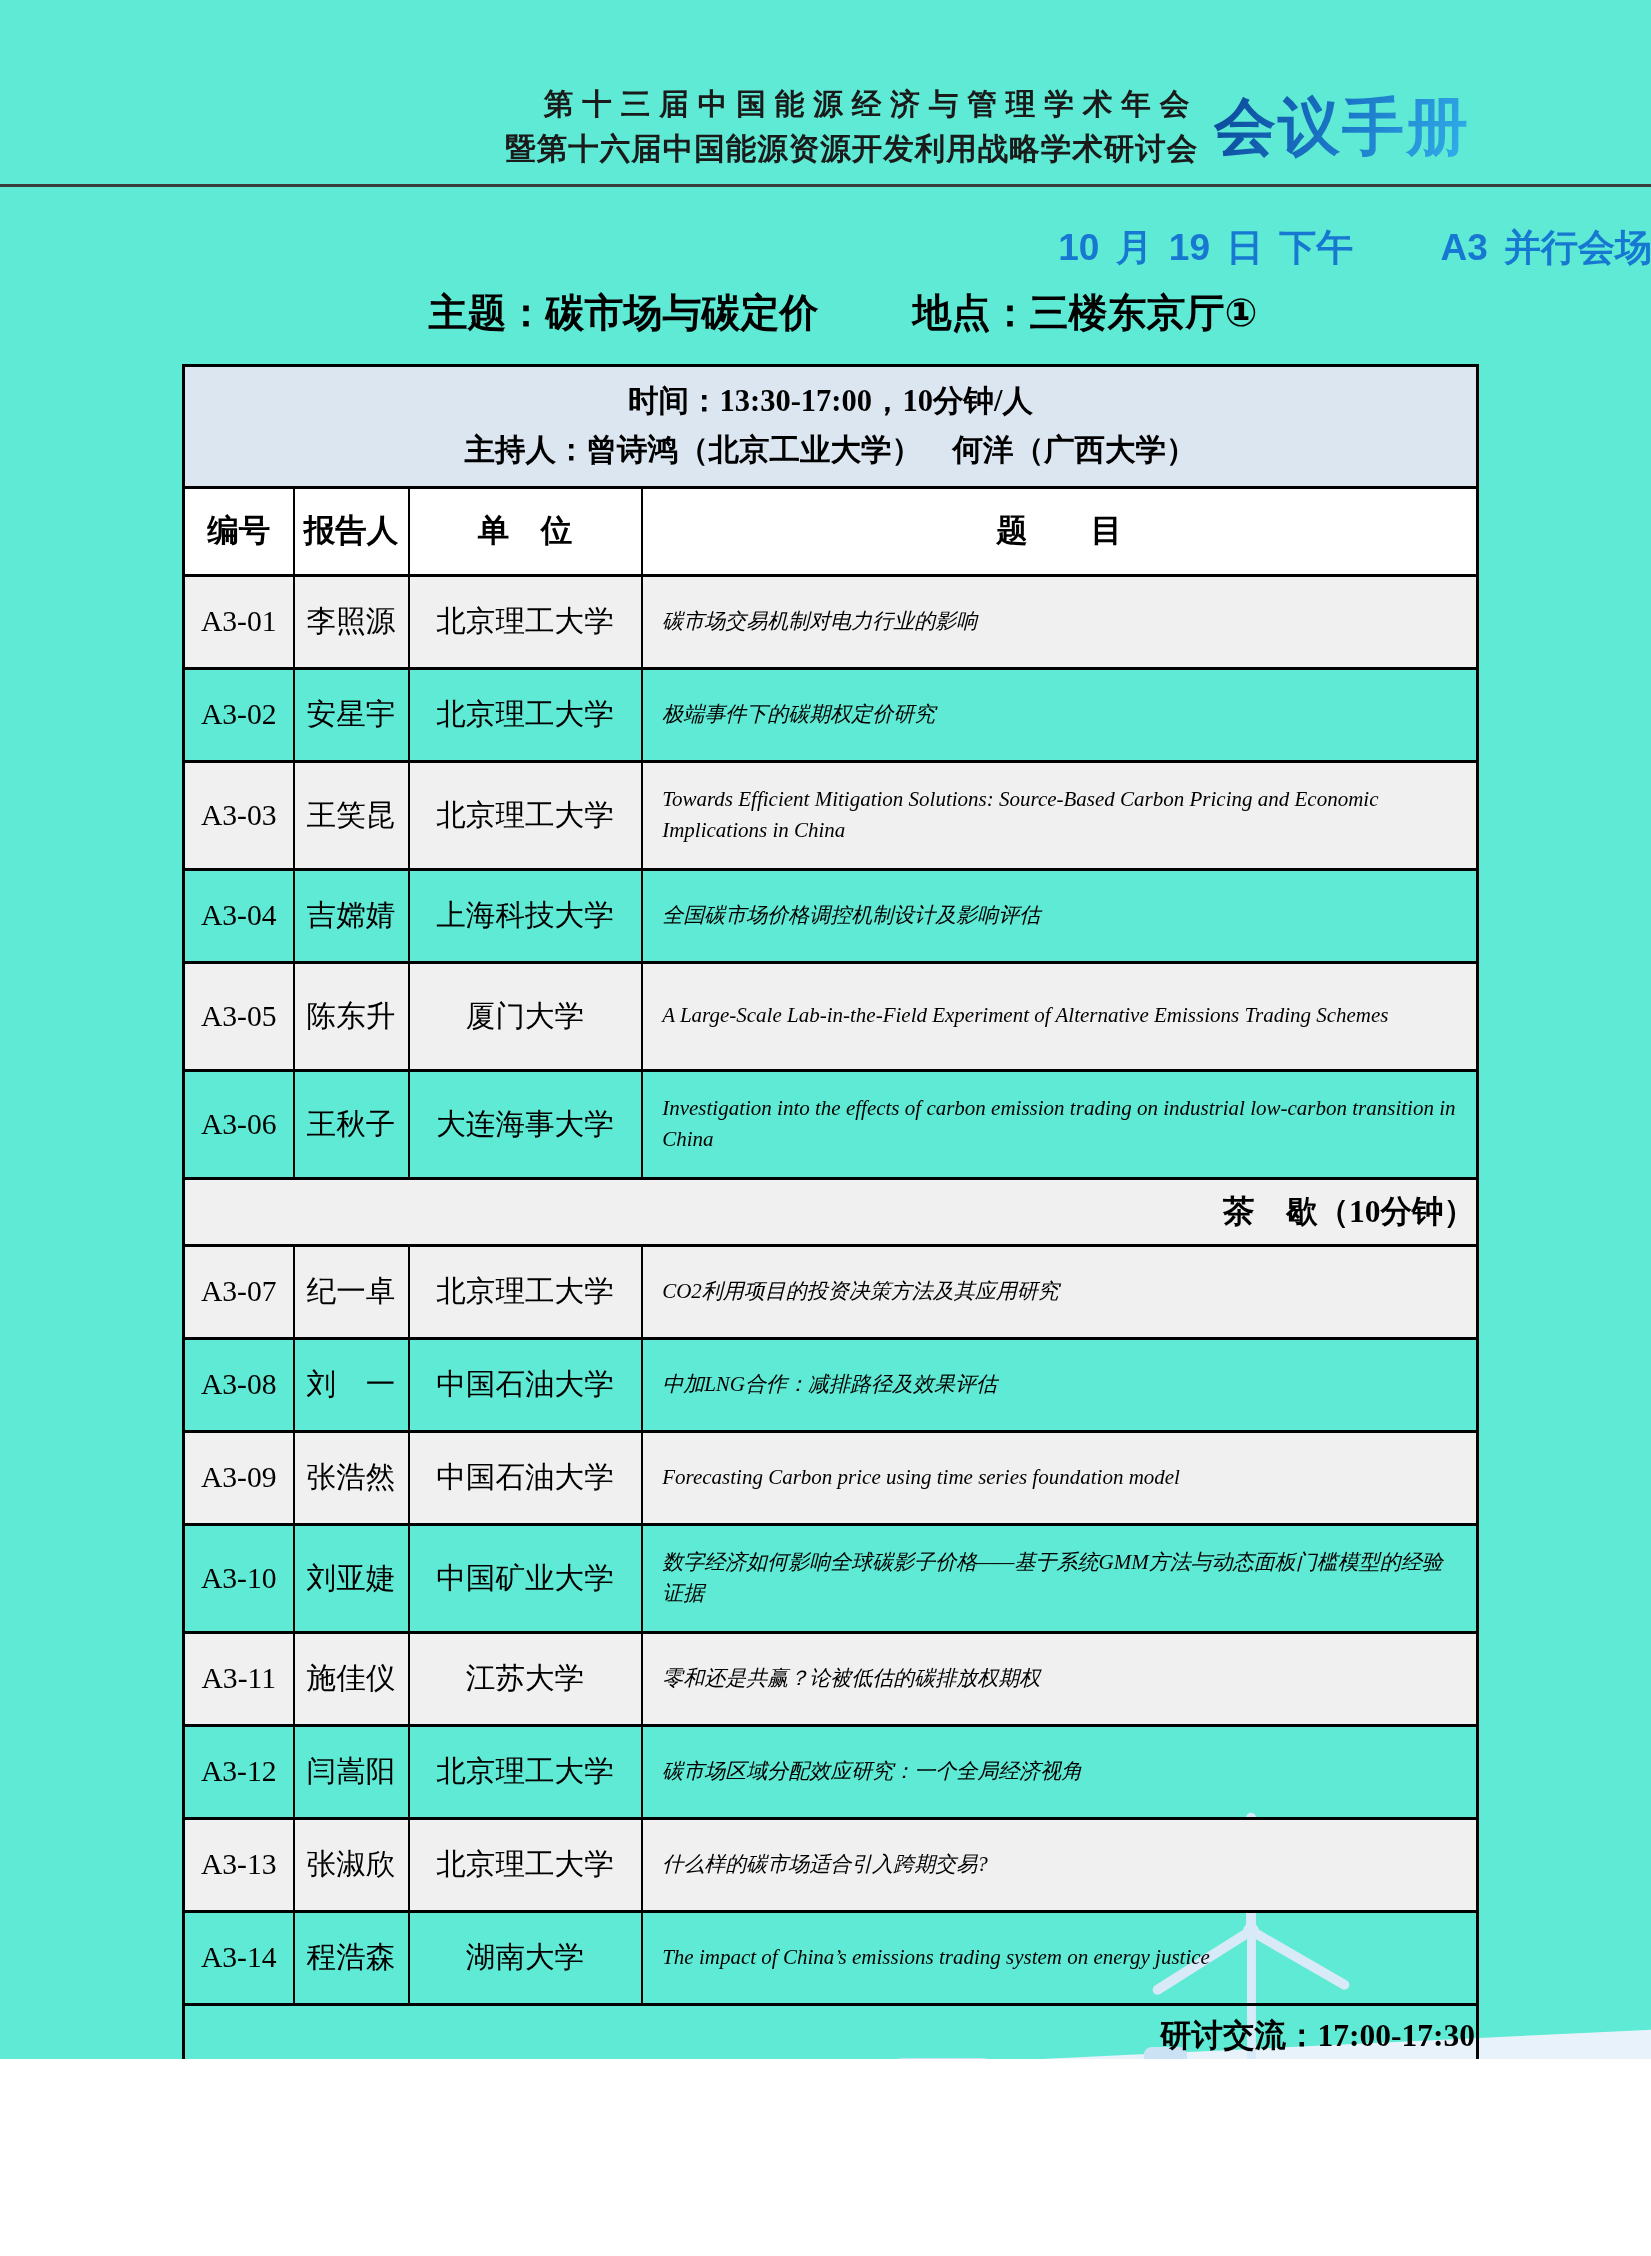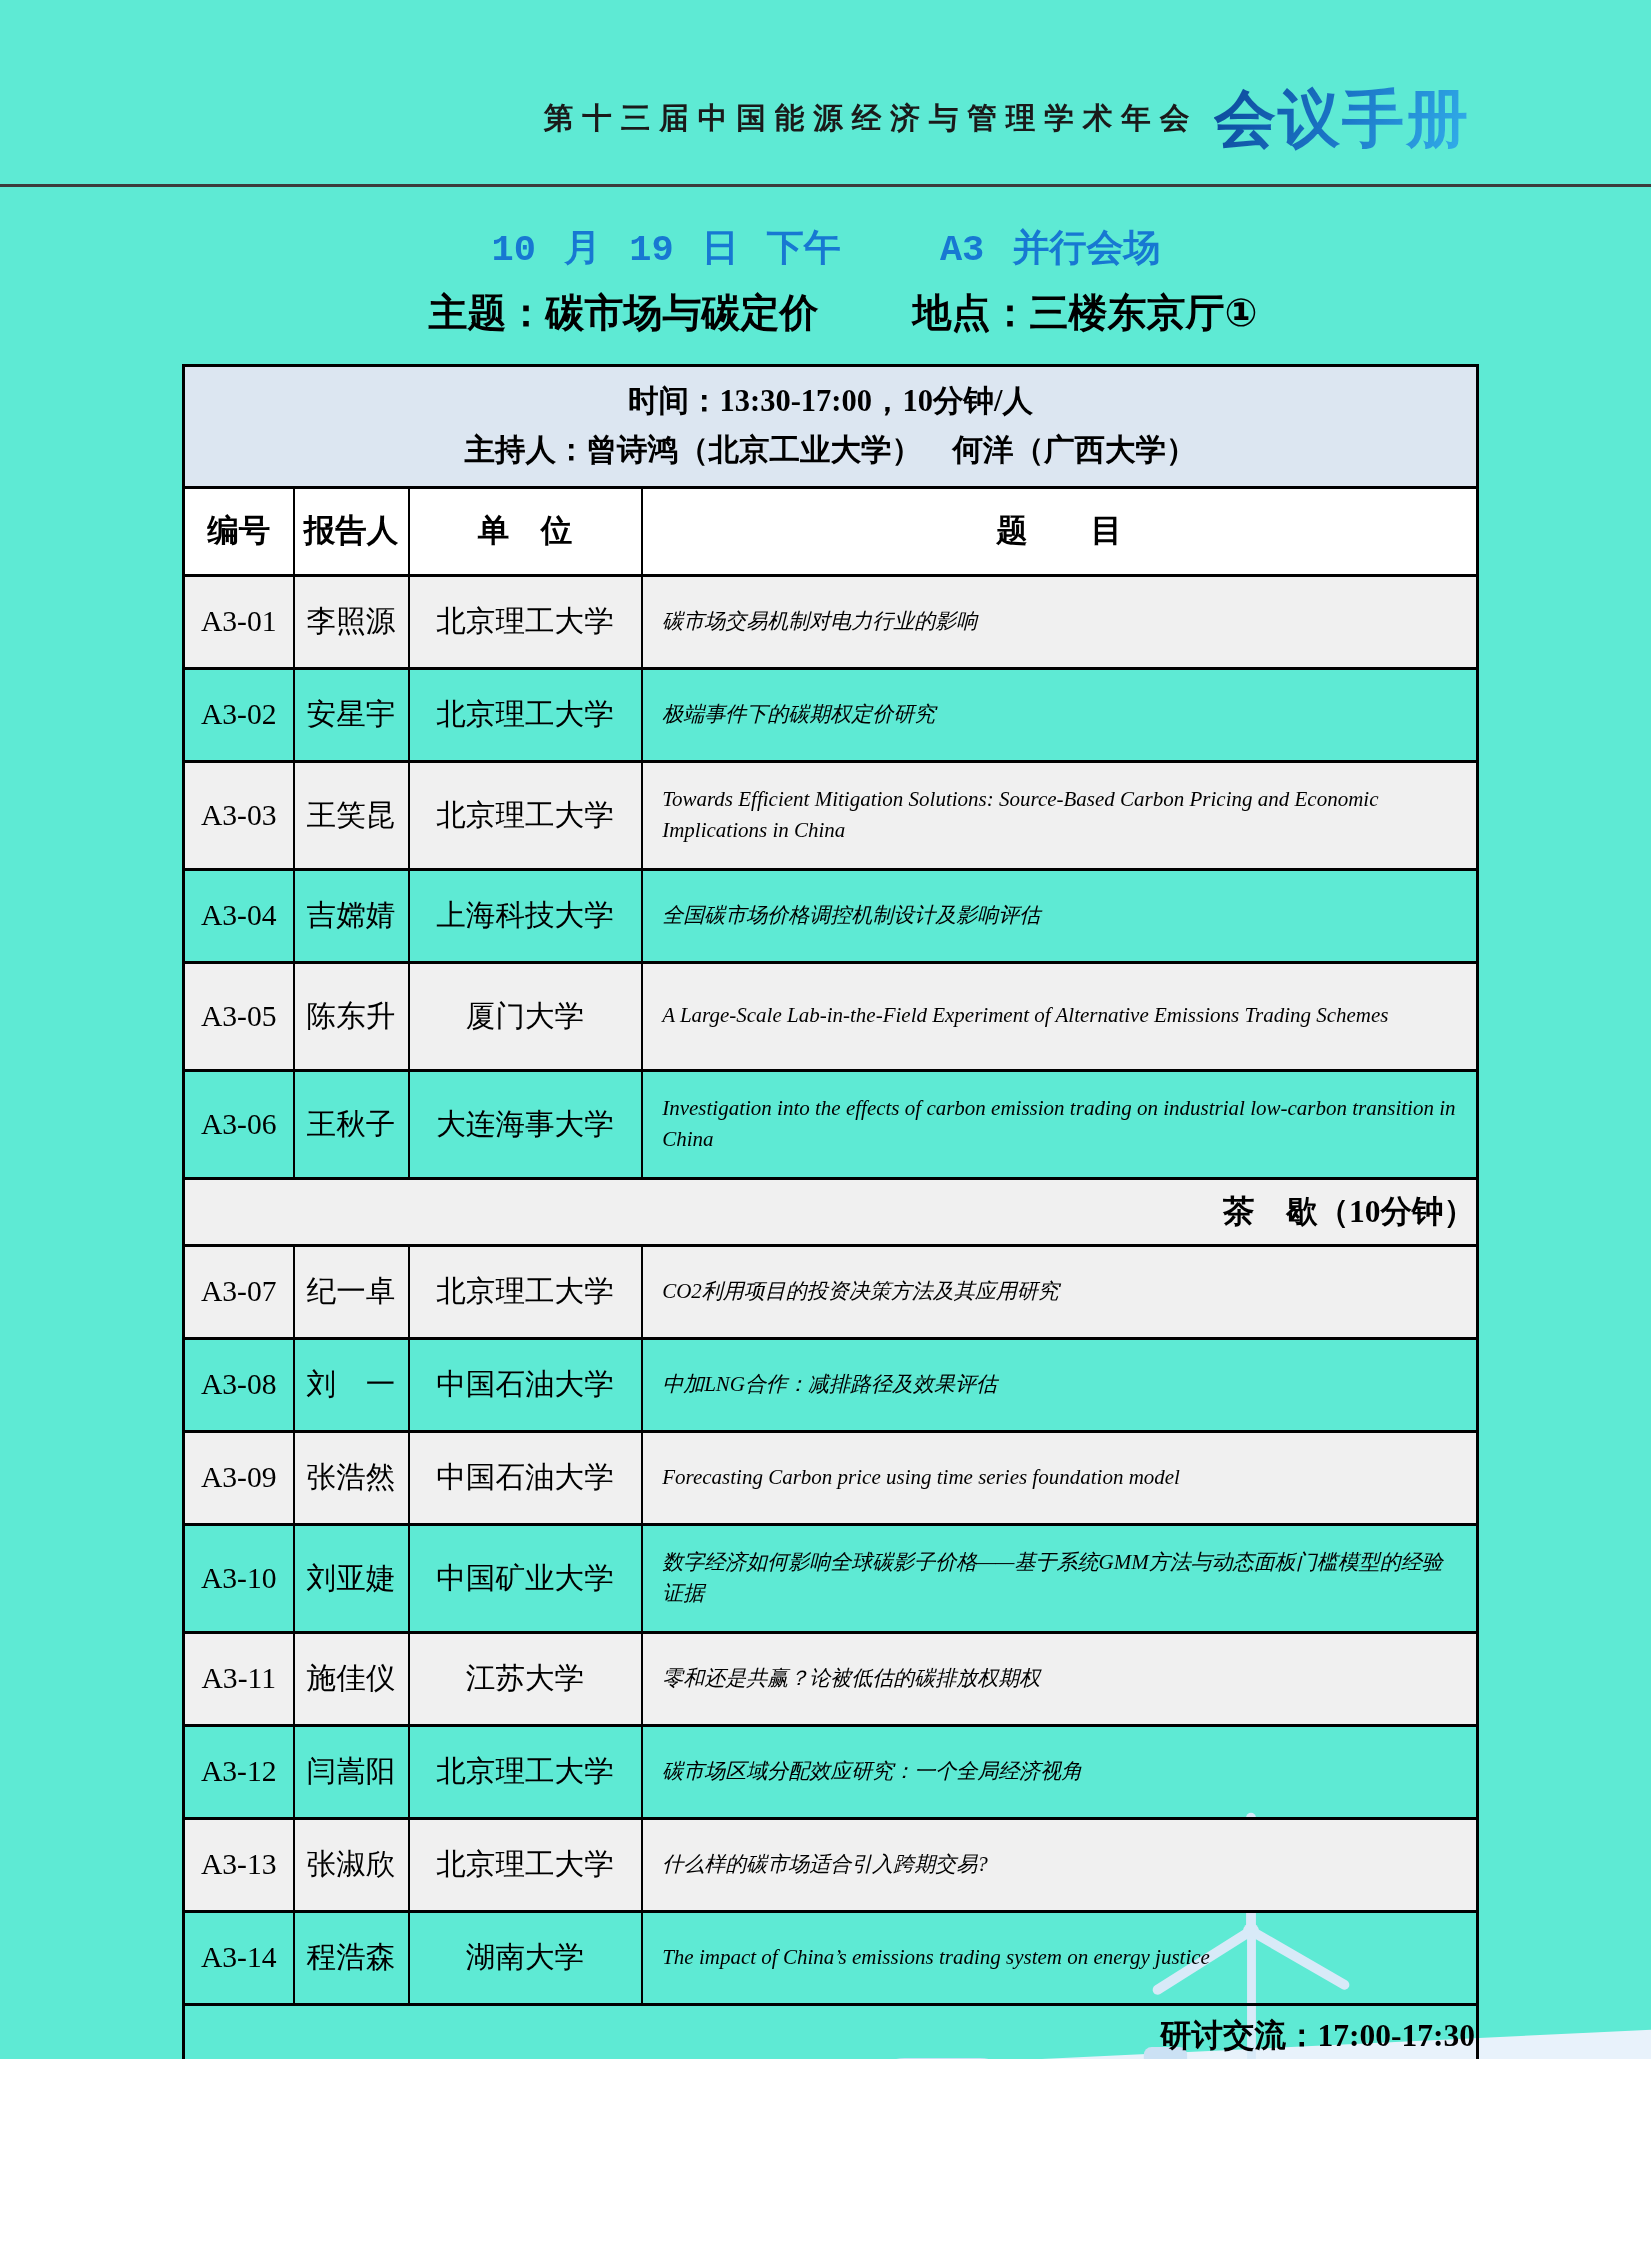--- a/index.html
+++ b/index.html
@@ -15,22 +15,22 @@
   .hdr-line2 { font-size:30.5px; letter-spacing:1px; line-height:1.45; white-space:nowrap; }
   .brand {
     font-family:"Liberation Sans","DejaVu Sans",sans-serif; font-weight:bold; font-size:62px; line-height:1.15;
     letter-spacing:2px; white-space:nowrap; color:#1b6fc0;
     background:linear-gradient(115deg,#0d4c9e 5%,#1b77c8 50%,#30abe8 95%);
     -webkit-background-clip:text; background-clip:text; -webkit-text-fill-color:transparent;
   }
   .rule { position:absolute; top:184px; left:0; width:1652px; height:3px; background:#3c3c3c; z-index:3; }
 
   
-  .session-title { position:absolute; top:223px; left:0; width:1652px; text-align:center; z-index:3;
-    font-family:Liberation Mono, monospace; font-weight:bold; font-size:37px;
+  .session-title { position:absolute; top:223px; left:0; width:1652px; text-align:right; z-index:3;
+    font-family:Liberation Sans, sans-serif; font-weight:bold; font-size:37px;
     color:var(--title-blue,#1778d2); word-spacing:5.9px; }
   .session-title .part2 { margin-left:71px; }
   .session-sub { position:absolute; top:286px; left:0; width:1652px; text-align:center; z-index:3;
     font-family:"Liberation Sans","DejaVu Sans",sans-serif; font-weight:bold; font-size:39px; color:#000;padding-left:17px; }
   .session-sub .part2 { margin-left:83px; }
 
   
   .decor { position:absolute; inset:0; z-index:0; }
   .band1 { position:absolute; left:0; top:2010px; width:1652px; height:247px; background:#e8f2fb;
     clip-path:polygon(0 99px,100% 19.7px,100% 100%,0 100%); }
@@ -98,20 +98,21 @@
 
       <rect x="356" y="8" width="44" height="138" rx="8" fill="#cbe1f4"></rect>
       <rect x="348" y="142" width="60" height="12" fill="#cbe1f4"></rect>
       <polygon fill="#ffffff" points="384,26 366,74 377,74 370,112 394,58 382,58 392,26"></polygon>
     </svg>
   </div>
 
   <div class="hdr">
     <div class="hdr-lines">
       <div class="hdr-line1">第十三届中国能源经济与管理学术年会</div>
+      <div class="hdr-line2">暨第十六届中国能源资源开发利用战略学术研讨会</div>
     </div>
     <div class="brand">会议手册</div>
   </div>
   <div class="rule"></div>
 
   <div class="session-title">
     <span class="part1">10 月 19 日 下午</span>
     <span class="part2">A3 并行会场</span>
   </div>
   <div class="session-sub">

